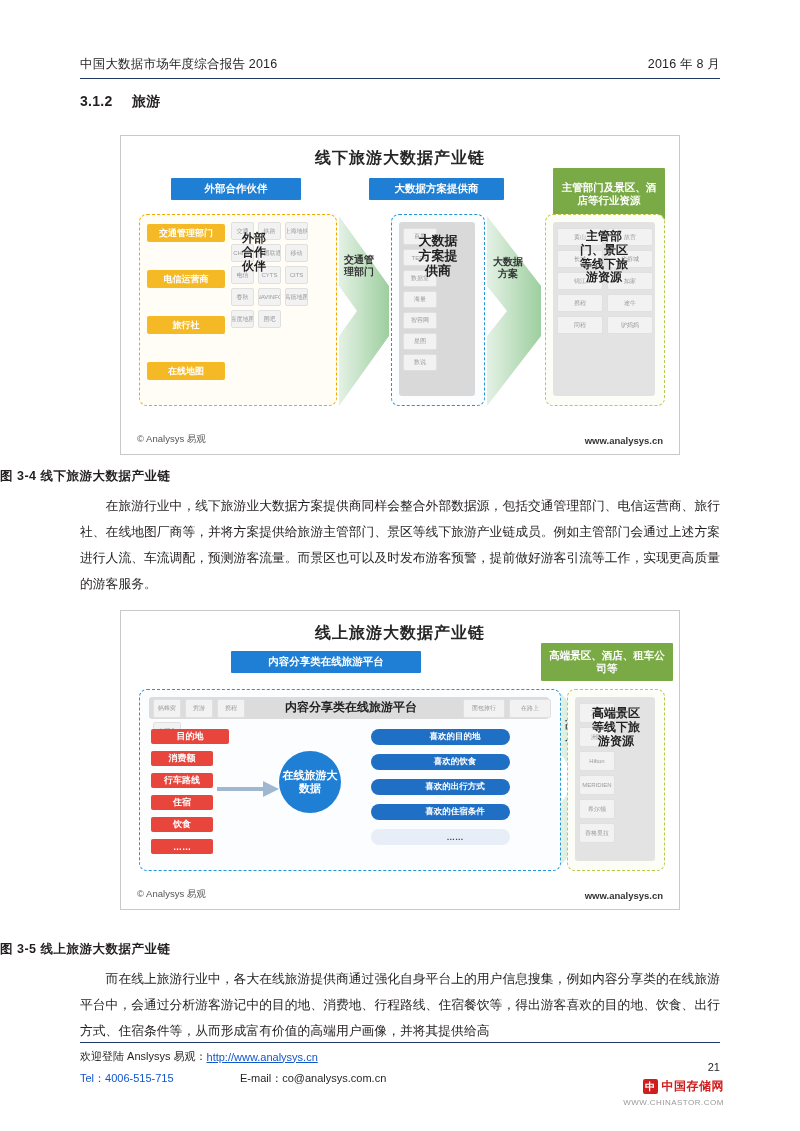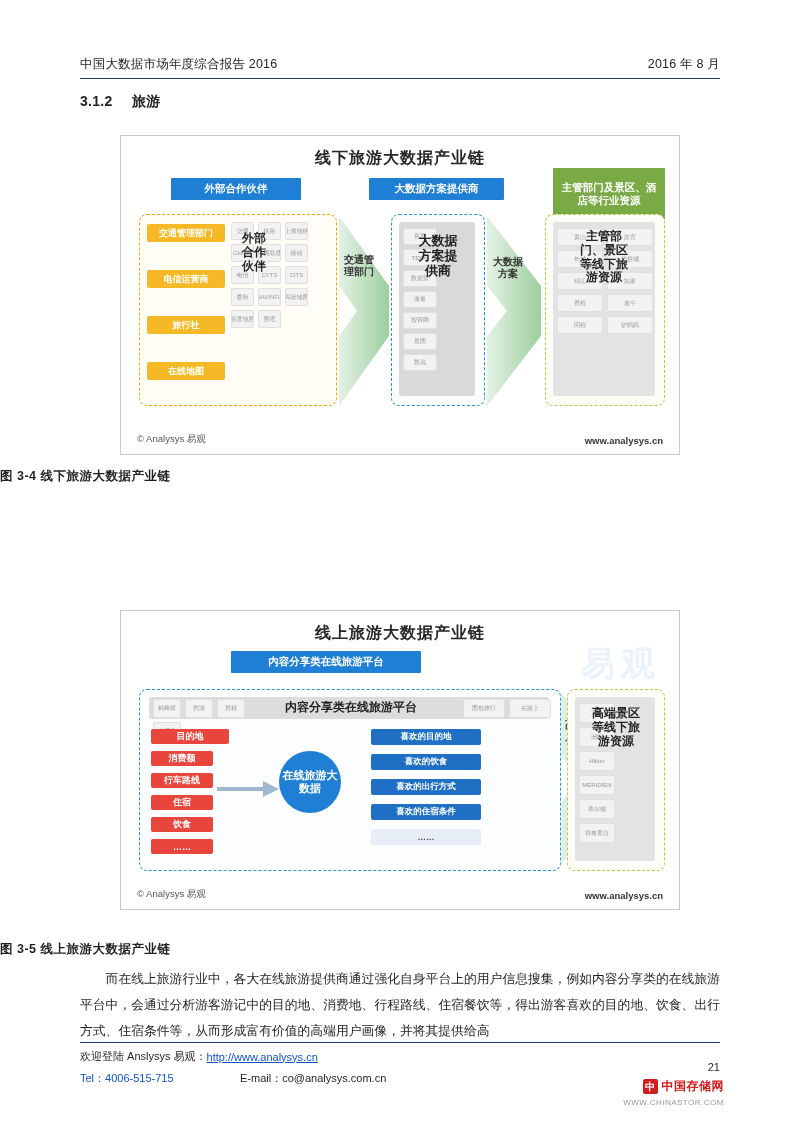--- a/index.html
+++ b/index.html
@@ -75,21 +75,21 @@
   .tagy{
     position:absolute;background:#f5b925;color:#fff;font-size:9px;font-weight:bold;
     display:flex;align-items:center;justify-content:center;border-radius:2px;
   }
   .tagr{
     position:absolute;background:#e8453c;color:#fff;font-size:9px;font-weight:bold;
     display:flex;align-items:center;justify-content:center;border-radius:2px;
   }
   .tagb{
     position:absolute;background:#1f6fc4;color:#fff;font-size:8.5px;font-weight:bold;
-    display:flex;align-items:center;justify-content:center;border-radius:2px;
+    display:flex;align-items:center;justify-content:center;border-radius:8px;padding-left:29px;
   }
 
   .vtxt{
     position:absolute;font-size:12px;font-weight:bold;color:#222;line-height:1.15;
     text-align:center;
   }
   .vtxt.small{font-size:10px;font-weight:bold;color:#333;}
 
   .logorow{position:absolute;display:flex;flex-wrap:wrap;gap:4px;align-items:center;justify-content:flex-start;}
   .logo{
@@ -246,27 +246,31 @@
       <div class="logo" style="width:44px;height:16px;">驴妈妈</div>
     </div>
     <div class="vtxt" style="left:455px;top:94px;width:56px;">主管部门、景区等线下旅游资源</div>
 
     <div class="copy">© Analysys 易观</div>
     <div class="site">www.analysys.cn</div>
   </div>
 
   <div class="caption" id="cap34">图 3-4 线下旅游大数据产业链</div>
 
+  <div class="para" id="p1">
+    <p>在旅游行业中，线下旅游业大数据方案提供商同样会整合外部数据源，包括交通管理部门、电信运营商、旅行社、在线地图厂商等，并将方案提供给旅游主管部门、景区等线下旅游产业链成员。例如主管部门会通过上述方案进行人流、车流调配，预测游客流量。而景区也可以及时发布游客预警，提前做好游客引流等工作，实现更高质量的游客服务。</p>
+  </div>
 
   <div class="fig" id="fig35">
     <div class="wm">易观</div>
 
     <div class="fig-title">线上旅游大数据产业链</div>
 
     <div class="pill blue" style="left:110px;top:40px;width:190px;height:22px;">内容分享类在线旅游平台</div>
+    <div class="pill green" style="left:420px;top:32px;width:120px;height:38px;padding:0 6px;">高端景区、酒店、租车公司等</div>
 
     <div class="dashed blue" style="left:18px;top:78px;width:420px;height:180px;"></div>
 
     <div class="grayband" style="left:28px;top:86px;width:400px;height:22px;background:#dcdcdc;"></div>
     <div class="logorow" style="left:32px;top:88px;width:120px;">
       <div class="logo" style="width:26px;height:17px;">蚂蜂窝</div>
       <div class="logo" style="width:26px;height:17px;">穷游</div>
       <div class="logo" style="width:26px;height:17px;">携程</div>
       <div class="logo" style="width:26px;height:17px;">去哪儿</div>
     </div>

